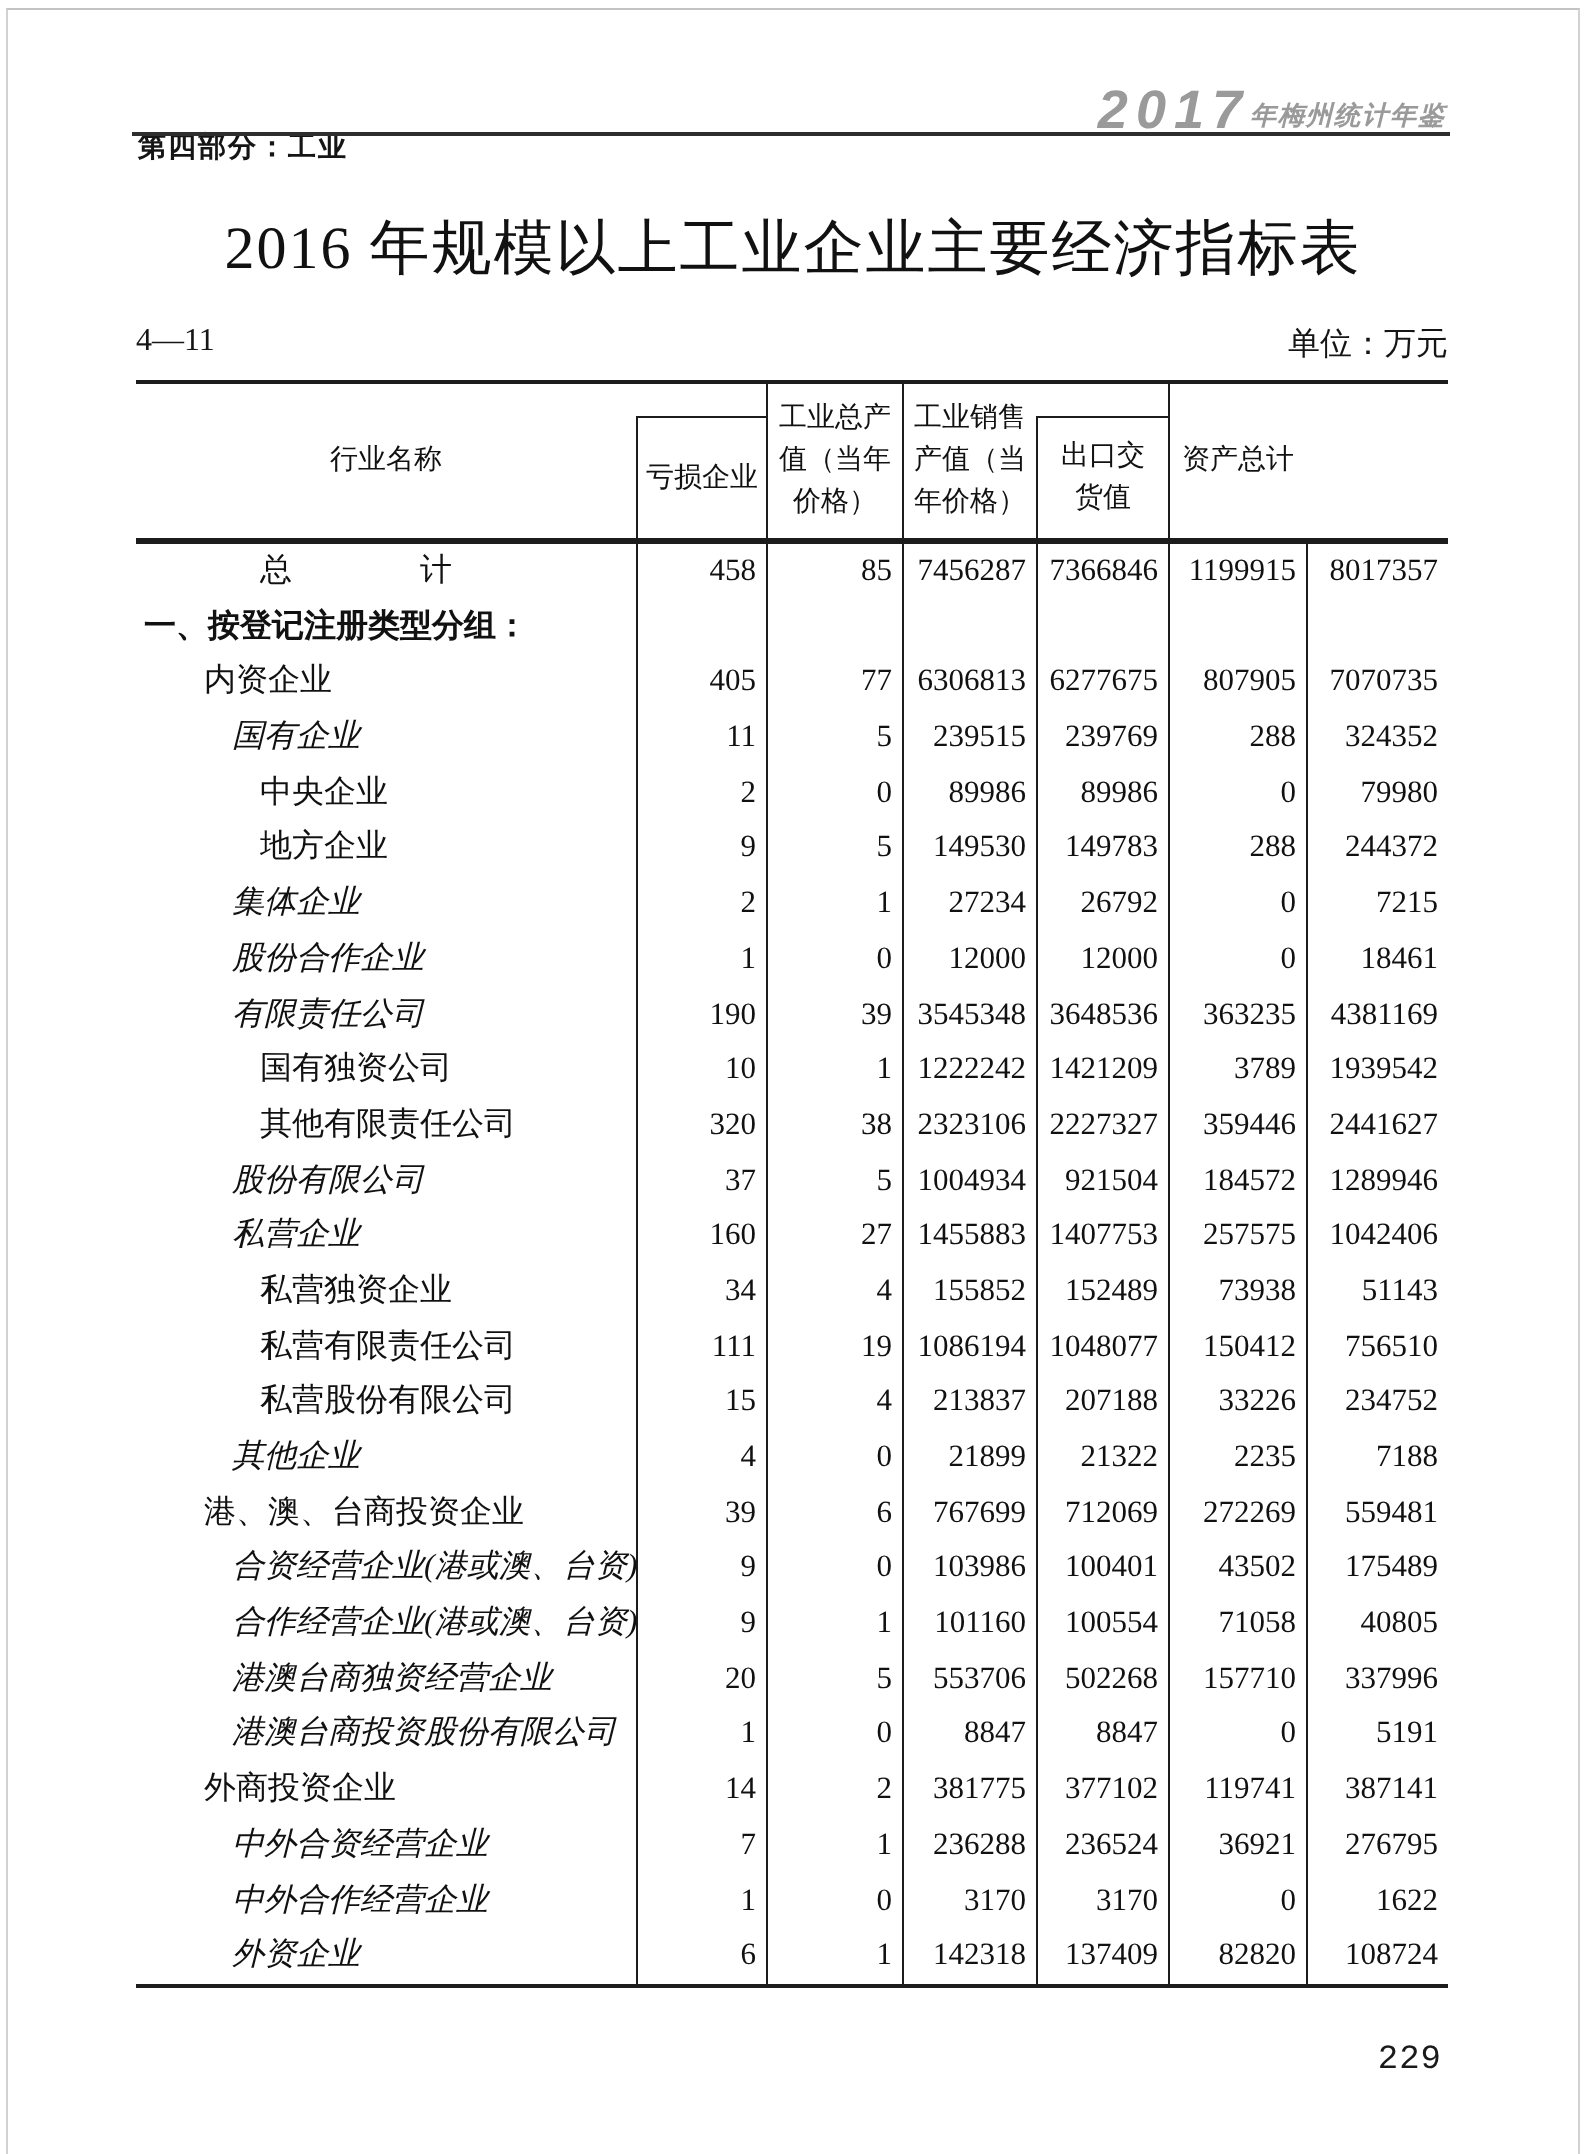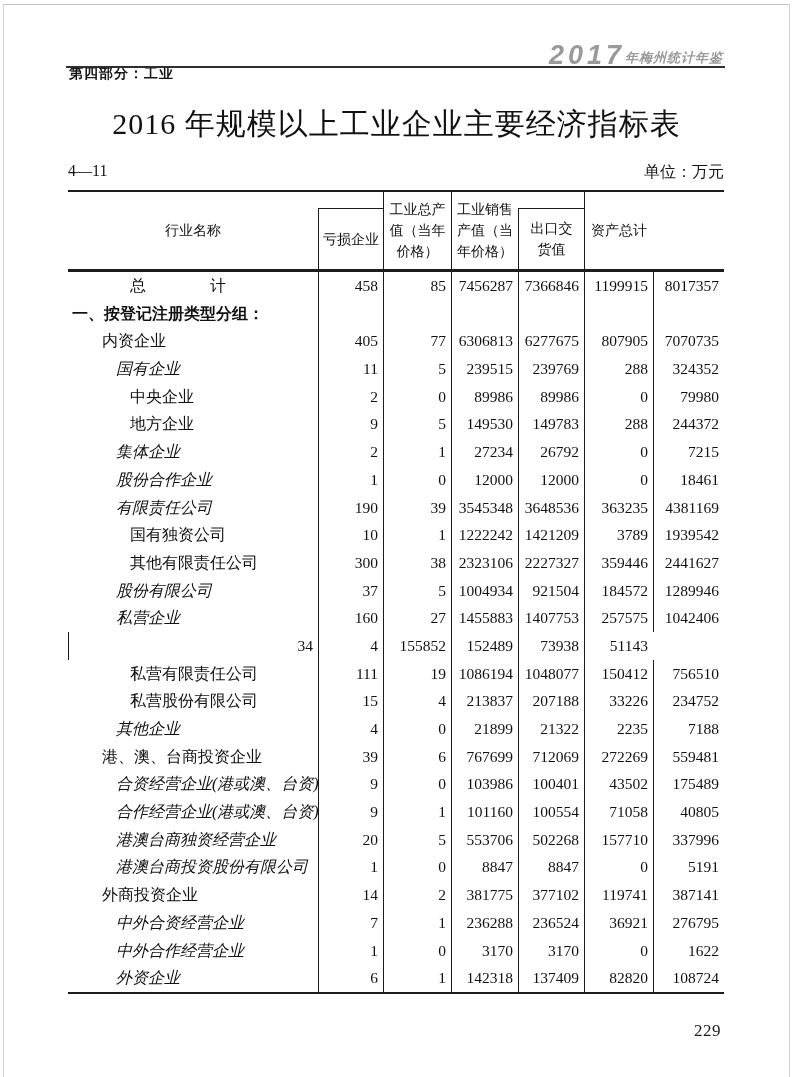--- a/index.html
+++ b/index.html
@@ -75,21 +75,21 @@
   .cell.num {
     border-left:1px solid #1c1c1c; text-align:right; padding-right:5px; font-size:15.5px;
   }
   .ind-0 { padding-left:4px;font-weight:bold; }
   .ind-1 { padding-left:34px; }
   .ind-2 { padding-left:48px;font-style:italic; }
   .ind-3 { padding-left:62px; }
   
   .pageno {
     position:absolute; right:72px; top:1021px;
-    font-family:Liberation Serif, serif;
+    font-family:Liberation Mono, monospace;
     font-size:17px; color:#1a1a1a; letter-spacing:0.5px;
   }
 </style>
 </head>
 <body>
 
 <div class="page-frame"></div>
 
 <div class="rh-left">第四部分：工业</div>
 <div class="rh-right">
@@ -215,21 +215,21 @@
         <div class="cell lab ind-3">国有独资公司</div>
         <div class="cell num">10</div>
         <div class="cell num">1</div>
         <div class="cell num">1222242</div>
         <div class="cell num">1421209</div>
         <div class="cell num">3789</div>
         <div class="cell num">1939542</div>
       </div>
       <div class="trow">
         <div class="cell lab ind-3">其他有限责任公司</div>
-        <div class="cell num">300</div>
+        <div class="cell num">320</div>
         <div class="cell num">38</div>
         <div class="cell num">2323106</div>
         <div class="cell num">2227327</div>
         <div class="cell num">359446</div>
         <div class="cell num">2441627</div>
       </div>
       <div class="trow">
         <div class="cell lab ind-2">股份有限公司</div>
         <div class="cell num">37</div>
         <div class="cell num">5</div>
@@ -241,20 +241,21 @@
       <div class="trow">
         <div class="cell lab ind-2">私营企业</div>
         <div class="cell num">160</div>
         <div class="cell num">27</div>
         <div class="cell num">1455883</div>
         <div class="cell num">1407753</div>
         <div class="cell num">257575</div>
         <div class="cell num">1042406</div>
       </div>
       <div class="trow">
+        <div class="cell lab ind-3">私营独资企业</div>
         <div class="cell num">34</div>
         <div class="cell num">4</div>
         <div class="cell num">155852</div>
         <div class="cell num">152489</div>
         <div class="cell num">73938</div>
         <div class="cell num">51143</div>
       </div>
       <div class="trow">
         <div class="cell lab ind-3">私营有限责任公司</div>
         <div class="cell num">111</div>

